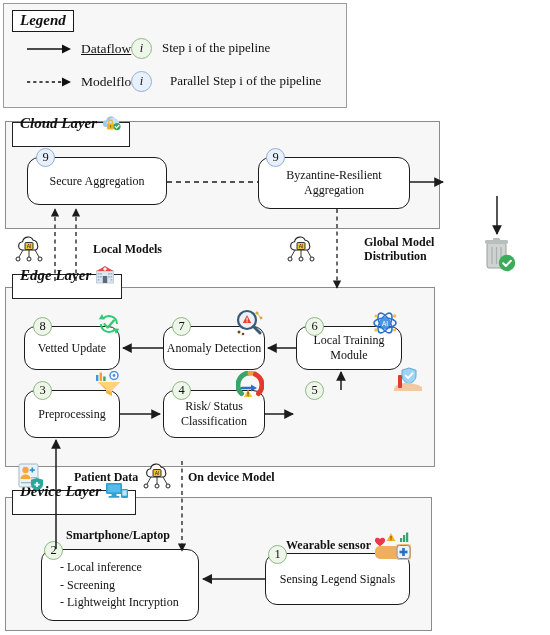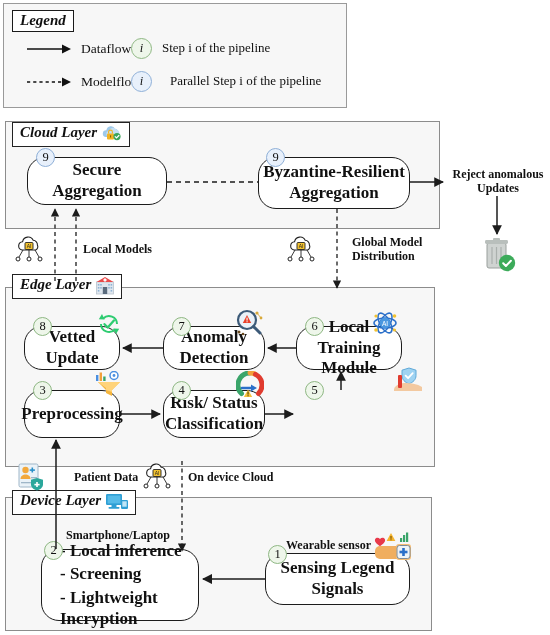--- a/index.html
+++ b/index.html
@@ -17,22 +17,22 @@
     position:absolute;
     background:#f7f7f7;
     border:1.4px solid #8c8c8c;
     box-sizing:border-box;
   }
   .panel-title{
     position:absolute;
     background:#ffffff;
     border:1.5px solid #222;
     box-sizing:border-box;
-    display:flex;align-items:center;gap:4px;
-    padding:1px 6px 4px 7px;
+    display:flex;align-items:flex-end;gap:4px;
+    padding:1px 6px 14px 7px;
     font-style:italic;font-weight:bold;
     font-size:15px;
     line-height:1.05;
     white-space:nowrap;
     z-index:6;
   }
 
   
   .legend-box{
     position:absolute;left:3px;top:3px;width:344px;height:105px;
@@ -60,28 +60,27 @@
     z-index:5;
   }
   .badge.green{background:#eef6ea;border:1.3px solid #8fb884;color:#111;}
   .badge.blue{background:#e8f0fb;border:1.3px solid #8fb0d8;color:#111;}
 
   
   .node{
     position:absolute;
     background:#ffffff;
     border:1.6px solid #1c1c1c;
-    border-radius:18px;
+    border-radius:12px;
     box-sizing:border-box;
     display:flex;align-items:center;justify-content:center;
     text-align:center;
-    font-size:17px;
+    font-size:12px;
     line-height:1.22;
     z-index:3;
-    font-weight:bold;
   }
   .node.left{justify-content:flex-start;text-align:left;padding-left:13px;}
 
   
   .lbl{
     position:absolute;
     font-size:12px;
     font-weight:bold;
     line-height:1.2;
     white-space:nowrap;
@@ -96,21 +95,21 @@
   .icon{position:absolute;z-index:7;}
 </style>
 </head>
 <body>
 
 <div class="stage">
 
   <div class="legend-box">
     <div class="legend-tag">Legend</div>
 
-    <div class="legend-row" style="left:22px;top:37px;">
+    <div class="legend-row" style="left:22px;top:37px;text-decoration:underline;">
       <svg width="46" height="12">
         <line x1="1" y1="6" x2="36" y2="6" stroke="#111" stroke-width="1.5"></line>
         <polygon points="36,1.5 45,6 36,10.5" fill="#111"></polygon>
       </svg>
       <span class="lg-label">Dataflow</span>
     </div>
 
     <div class="legend-row" style="left:22px;top:70px;">
       <svg width="46" height="12">
         <line x1="1" y1="6" x2="36" y2="6" stroke="#111" stroke-width="1.6" stroke-dasharray="3.2,3"></line>
@@ -148,21 +147,20 @@
   <div class="badge blue" style="left:36px;top:148px;">9</div>
   <div class="node" style="left:27px;top:157px;width:140px;height:48px;">
     <span>Secure Aggregation</span>
   </div>
 
   <div class="badge blue" style="left:266px;top:148px;">9</div>
   <div class="node" style="left:258px;top:157px;width:152px;height:52px;justify-content:flex-end;">
     <span>Byzantine-Resilient Aggregation</span>
   </div>
 
-  <div class="lbl center" style="left:448px;top:167px;width:100px;white-space:normal;">Reject anomalous Updates</div>
 
   <svg class="icon" style="left:482px;top:237px;" width="34" height="36" viewBox="0 0 34 36">
     <rect x="5" y="6" width="19" height="25" rx="2" fill="#cfd3d1" stroke="#9aa09d" stroke-width="1"></rect>
     <rect x="3" y="3" width="23" height="4" rx="1.4" fill="#b9bfbc"></rect>
     <rect x="11" y="1" width="7" height="3" rx="1" fill="#b9bfbc"></rect>
     <line x1="10" y1="10" x2="10" y2="27" stroke="#aab0ad" stroke-width="1.2"></line>
     <line x1="14.5" y1="10" x2="14.5" y2="27" stroke="#aab0ad" stroke-width="1.2"></line>
     <line x1="19" y1="10" x2="19" y2="27" stroke="#aab0ad" stroke-width="1.2"></line>
     <circle cx="25" cy="26" r="8.2" fill="#3cab5a"></circle>
     <path d="M21.2 26.2l2.7 2.8 5-5.3" stroke="#fff" stroke-width="2" fill="none" stroke-linecap="round" stroke-linejoin="round"></path>
@@ -319,34 +317,34 @@
     <path d="M9 16a4.2 4.2 0 0 1 .6-8.3 5.6 5.6 0 0 1 10.6-1.4 4.4 4.4 0 0 1 4.2 4.8 3.5 3.5 0 0 1-1.7 4.9H9z" fill="#fff" stroke="#222" stroke-width="1.1"></path>
     <rect x="12" y="8.5" width="8" height="7" rx="1" fill="#f2c230" stroke="#222" stroke-width="0.9"></rect>
     <text x="16" y="14" font-size="5" text-anchor="middle" fill="#222" font-family="'Liberation Sans',sans-serif">AI</text>
     <line x1="10" y1="16" x2="6" y2="23" stroke="#222" stroke-width="0.9"></line>
     <line x1="16" y1="16" x2="16" y2="23" stroke="#222" stroke-width="0.9"></line>
     <line x1="22" y1="16" x2="26" y2="23" stroke="#222" stroke-width="0.9"></line>
     <circle cx="5" cy="25" r="2" fill="#fff" stroke="#222" stroke-width="1"></circle>
     <circle cx="16" cy="25" r="2" fill="#fff" stroke="#222" stroke-width="1"></circle>
     <circle cx="27" cy="25" r="2" fill="#fff" stroke="#222" stroke-width="1"></circle>
   </svg>
-  <div class="lbl" style="left:83px;top:242px;">Local Models</div>
+  <div class="lbl" style="left:93px;top:242px;">Local Models</div>
 
   <svg class="icon" style="left:285px;top:234px;" width="34" height="30" viewBox="0 0 34 30">
     <path d="M9 16a4.2 4.2 0 0 1 .6-8.3 5.6 5.6 0 0 1 10.6-1.4 4.4 4.4 0 0 1 4.2 4.8 3.5 3.5 0 0 1-1.7 4.9H9z" fill="#fff" stroke="#222" stroke-width="1.1"></path>
     <rect x="12" y="8.5" width="8" height="7" rx="1" fill="#f2c230" stroke="#222" stroke-width="0.9"></rect>
     <text x="16" y="14" font-size="5" text-anchor="middle" fill="#222" font-family="'Liberation Sans',sans-serif">AI</text>
     <line x1="10" y1="16" x2="6" y2="23" stroke="#222" stroke-width="0.9"></line>
     <line x1="16" y1="16" x2="16" y2="23" stroke="#222" stroke-width="0.9"></line>
     <line x1="22" y1="16" x2="26" y2="23" stroke="#222" stroke-width="0.9"></line>
     <circle cx="5" cy="25" r="2" fill="#fff" stroke="#222" stroke-width="1"></circle>
     <circle cx="16" cy="25" r="2" fill="#fff" stroke="#222" stroke-width="1"></circle>
     <circle cx="27" cy="25" r="2" fill="#fff" stroke="#222" stroke-width="1"></circle>
   </svg>
-  <div class="lbl center" style="left:352px;top:235px;width:96px;white-space:normal;text-align:left;">Global Model Distribution</div>
+  <div class="lbl center" style="left:364px;top:235px;width:96px;white-space:normal;text-align:left;">Global Model Distribution</div>
 
   <svg class="icon" style="left:17px;top:461px;" width="30" height="30" viewBox="0 0 30 30">
     <rect x="2" y="3" width="19" height="23" rx="1.6" fill="#eaf2f8" stroke="#9fb6c8" stroke-width="1"></rect>
     <circle cx="8.5" cy="9" r="3.2" fill="#f2a83c"></circle>
     <path d="M3.5 18c0-3 2.4-4.6 5-4.6s5 1.6 5 4.6z" fill="#f2a83c"></path>
     <rect x="14" y="16" width="6" height="1.3" fill="#9fb6c8"></rect>
     <rect x="14" y="19" width="6" height="1.3" fill="#9fb6c8"></rect>
     <rect x="4" y="21" width="10" height="1.3" fill="#9fb6c8"></rect>
     <rect x="14.5" y="6.5" width="1.6" height="5" fill="#2a8fc9"></rect>
     <rect x="12.7" y="8.3" width="5.2" height="1.6" fill="#2a8fc9"></rect>
@@ -360,21 +358,21 @@
     <path d="M9 16a4.2 4.2 0 0 1 .6-8.3 5.6 5.6 0 0 1 10.6-1.4 4.4 4.4 0 0 1 4.2 4.8 3.5 3.5 0 0 1-1.7 4.9H9z" fill="#fff" stroke="#222" stroke-width="1.1"></path>
     <rect x="12" y="8.5" width="8" height="7" rx="1" fill="#f2c230" stroke="#222" stroke-width="0.9"></rect>
     <text x="16" y="14" font-size="5" text-anchor="middle" fill="#222" font-family="'Liberation Sans',sans-serif">AI</text>
     <line x1="10" y1="16" x2="6" y2="23" stroke="#222" stroke-width="0.9"></line>
     <line x1="16" y1="16" x2="16" y2="23" stroke="#222" stroke-width="0.9"></line>
     <line x1="22" y1="16" x2="26" y2="23" stroke="#222" stroke-width="0.9"></line>
     <circle cx="5" cy="25" r="2" fill="#fff" stroke="#222" stroke-width="1"></circle>
     <circle cx="16" cy="25" r="2" fill="#fff" stroke="#222" stroke-width="1"></circle>
     <circle cx="27" cy="25" r="2" fill="#fff" stroke="#222" stroke-width="1"></circle>
   </svg>
-  <div class="lbl" style="left:188px;top:470px;">On device Cloud</div>
+  <div class="lbl" style="left:188px;top:470px;">On device Model</div>
 
   <svg class="wires wires-top">
     <defs>
       <marker id="arrH" viewBox="0 0 10 10" refX="9" refY="5" markerWidth="6.5" markerHeight="6.5" orient="auto-start-reverse">
         <path d="M0 0 L10 5 L0 10 z" fill="#1c1c1c"></path>
       </marker>
     </defs>
 
     <line x1="167" y1="182" x2="258" y2="182" stroke="#1c1c1c" stroke-width="1.3" stroke-dasharray="5,4"></line>
 

